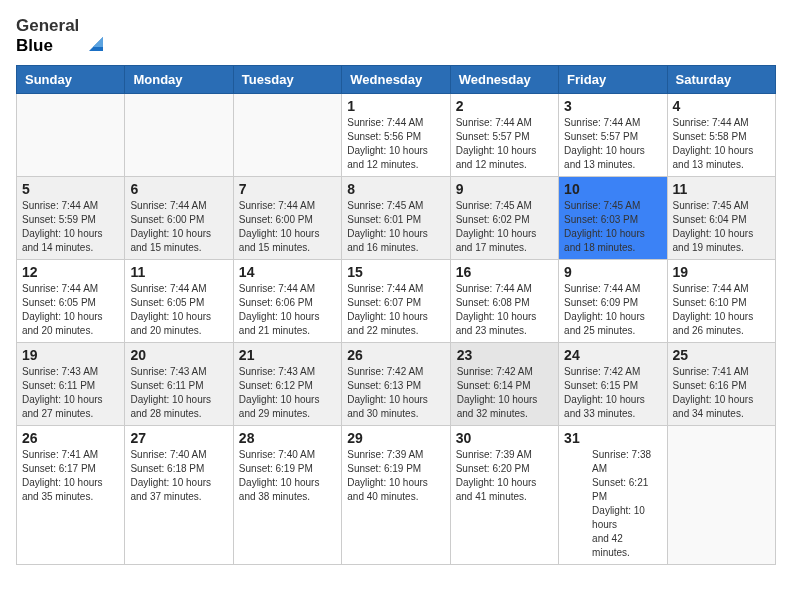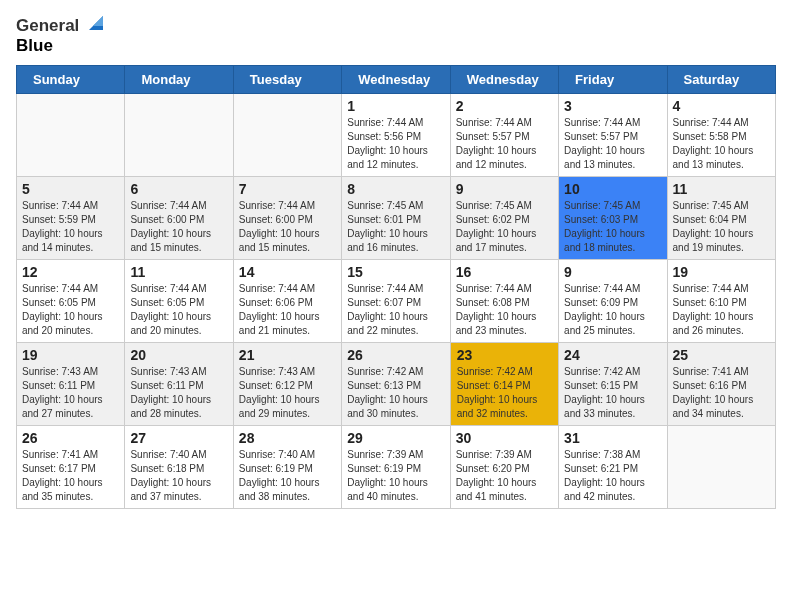--- a/index.html
+++ b/index.html
@@ -14,21 +14,21 @@
       padding: 16px 16px 16px 16px;
     }
     .header-row {
       display: flex;
       justify-content: space-between;
       align-items: flex-start;
       margin-bottom: 10px;
     }
     .logo {
       display: flex;
-      align-items: flex-start;
+      align-items: flex-end;
       gap: 3px;
     }
     .title-block {
       text-align: right;
     }
     .cal-title {
       font-size: 32px;
       font-weight: bold;
       color: #222;
       line-height: 1.1;
@@ -39,21 +39,21 @@
       margin-top: 2px;
     }
     .calendar-table {
       width: 100%;
       border-collapse: collapse;
       font-size: 11px;
     }
     .calendar-table th {
       background: #2a6db5;
       color: #fff;
-      padding: 6px 16px;
+      padding: 6px 8px;
       text-align: left;
       font-size: 13px;
       font-weight: bold;
       border: 1px solid #1e5a9a;
     }
     .calendar-table td {
       border: 1px solid #ccc;
       vertical-align: top;
       padding: 4px 5px;
       height: 80px;
@@ -270,21 +270,21 @@
 Daylight: 10 hours
 and 29 minutes.</div>
           </td>
           <td style="background: rgb(240, 240, 240);">
             <span class="day-num">26</span>
             <div class="day-info" style="white-space: pre-line;">Sunrise: 7:42 AM
 Sunset: 6:13 PM
 Daylight: 10 hours
 and 30 minutes.</div>
           </td>
-          <td style="background: #eab308; padding-left: 6px;">
+          <td style="background: #e5e5e5; padding-left: 6px;">
             <span class="day-num">23</span>
             <div class="day-info" style="white-space: pre-line;">Sunrise: 7:42 AM
 Sunset: 6:14 PM
 Daylight: 10 hours
 and 32 minutes.</div>
           </td>
           <td style="background: rgb(240, 240, 240);">
             <span class="day-num">24</span>
             <div class="day-info" style="white-space: pre-line;">Sunrise: 7:42 AM
 Sunset: 6:15 PM
@@ -330,21 +330,21 @@
           </td>
           <td>
             <span class="day-num">30</span>
             <div class="day-info" style="white-space: pre-line;">Sunrise: 7:39 AM
 Sunset: 6:20 PM
 Daylight: 10 hours
 and 41 minutes.</div>
           </td>
           <td>
             <span class="day-num">31</span>
-            <div class="day-info" style="white-space: pre-line;">Sunrise: 7:38 AM
+            <div class="day-info" style="white-space: pre-line; margin-left: 28px;">Sunrise: 7:38 AM
 Sunset: 6:21 PM
 Daylight: 10 hours
 and 42 minutes.</div>
           </td>
           <td class="empty"></td>
         </tr>
       </tbody>
   </table>
 </div>
 

